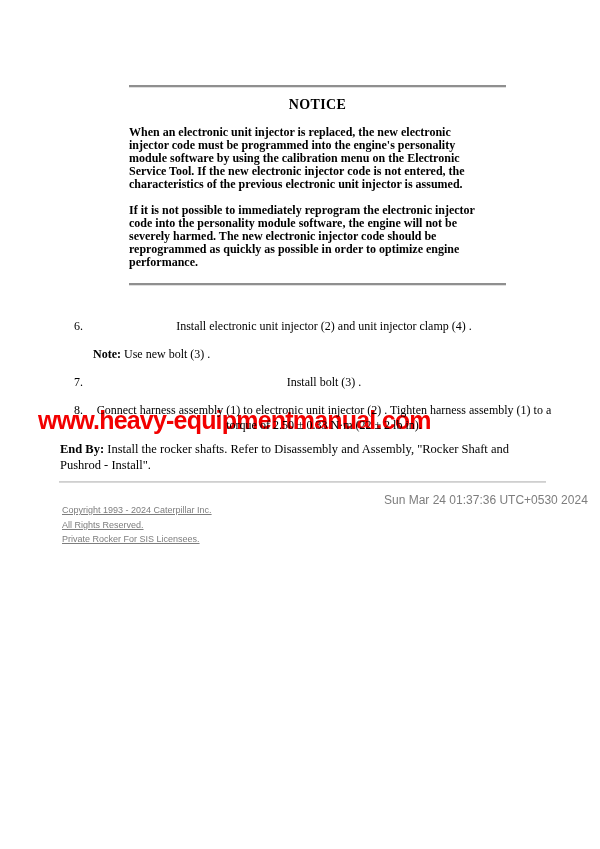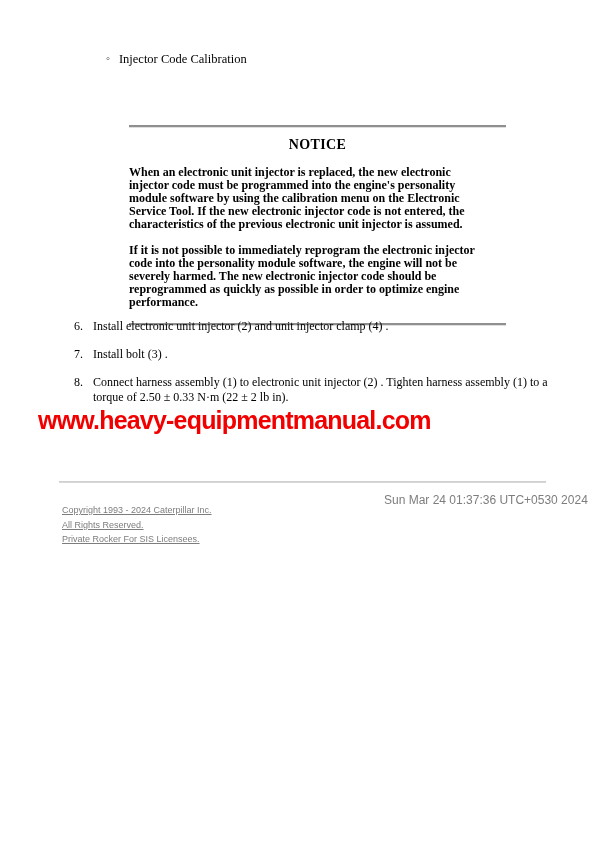--- a/index.html
+++ b/index.html
@@ -17,21 +17,21 @@
   .bullet-row {
     position:absolute; left:106px; top:52px;
     font-size:12.5px; line-height:15px;
   }
   .bullet-glyph {
     display:inline-block; font-size:11px; margin-right:9px;
     transform:translateY(-1px); color:#222;
   }
 
   
-  .notice { position:absolute; left:129px; top:85px; width:377px;margin-top:40px; }
+  .notice { position:absolute; left:129px; top:85px; width:377px; }
   .rule {
     height:2px; background:#8f8f8f; border:none;
     box-shadow:0 1px 0 rgba(220,220,220,.9);
   }
   .notice-title {
     text-align:center; font-weight:bold; font-size:14px;
     margin-top:10px; letter-spacing:.4px;
   }
   .notice-para {
     font-weight:bold; font-size:12px; line-height:13px;
@@ -39,21 +39,21 @@
   }
   .notice .rule-bottom { margin-top:14px; }
 
   
   .steps {
     position:absolute; left:74px; top:319px; width:481px;
     font-size:12px; line-height:15px;
   }
   .step { display:flex; margin-bottom:13px; }
   .step .num { width:19px; flex:none; }
-  .step .txt { flex:1; }
+  .step .txt { flex:1;text-align:center; }
   .note-row { margin:0 0 13px 19px; }
   b { font-weight:bold; }
 
   
   .end-by {
     position:absolute; left:60px; top:442px; width:484px;
     font-size:12.5px; line-height:15.5px;
   }
 
   
@@ -80,52 +80,55 @@
     font-weight:bold; font-size:25px; letter-spacing:-0.8px;
     white-space:nowrap; mix-blend-mode:multiply;
     pointer-events:none;
   }
 </style>
 </head>
 <body>
 
 <div class="page">
 
-  <div class="bullet-row">
-    <span class="bullet-glyph">◦</span><span>Injector Code Calibration</span>
-  </div>
 
   <div class="notice">
     <div class="rule rule-top"></div>
     <div class="notice-title">NOTICE</div>
     <p class="notice-para">When an electronic unit injector is replaced, the new electronic injector code must be programmed into the engine's personality module software by using the calibration menu on the Electronic Service Tool. If the new electronic injector code is not entered, the characteristics of the previous electronic unit injector is assumed.</p>
     <p class="notice-para">If it is not possible to immediately reprogram the electronic injector code into the personality module software, the engine will not be severely harmed. The new electronic injector code should be reprogrammed as quickly as possible in order to optimize engine performance.</p>
     <div class="rule rule-bottom"></div>
   </div>
 
   <div class="steps">
 
     <div class="step">
       <span class="num">6.</span>
       <span class="txt">Install electronic unit injector (2) and unit injector clamp (4) .</span>
     </div>
 
+    <div class="note-row">
+      <b>Note:</b><span> Use new bolt (3) .</span>
+    </div>
 
     <div class="step">
       <span class="num">7.</span>
       <span class="txt">Install bolt (3) .</span>
     </div>
 
     <div class="step">
       <span class="num">8.</span>
       <span class="txt">Connect harness assembly (1) to electronic unit injector (2) . Tighten harness assembly (1) to a torque of 2.50 ± 0.33 N·m (22 ± 2 lb in).</span>
     </div>
 
   </div>
 
+  <p class="end-by">
+    <b>End By:</b><span> Install the rocker shafts. Refer to Disassembly and Assembly, "Rocker Shaft and Pushrod - Install".</span>
+  </p>
 
   <div class="footer-rule"></div>
 
   <div class="footer-links">
     <div class="flink">Copyright 1993 - 2024 Caterpillar Inc.</div>
     <div class="flink">All Rights Reserved.</div>
     <div class="flink">Private Rocker For SIS Licensees.</div>
   </div>
 
   <div class="timestamp">Sun Mar 24 01:37:36 UTC+0530 2024</div>

